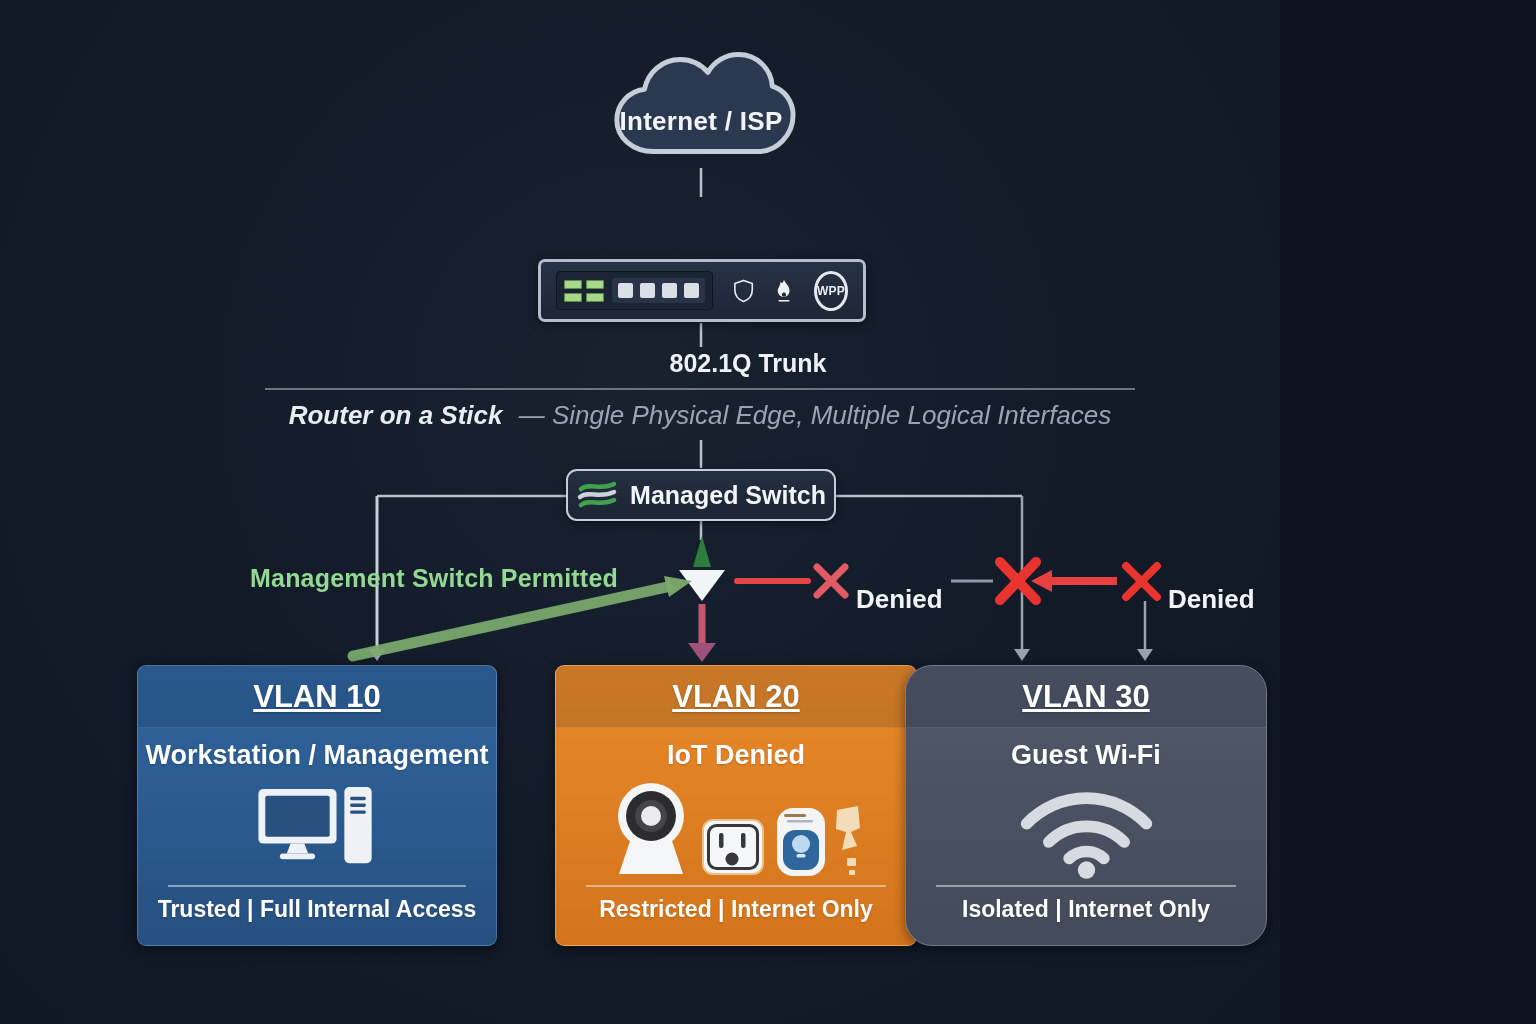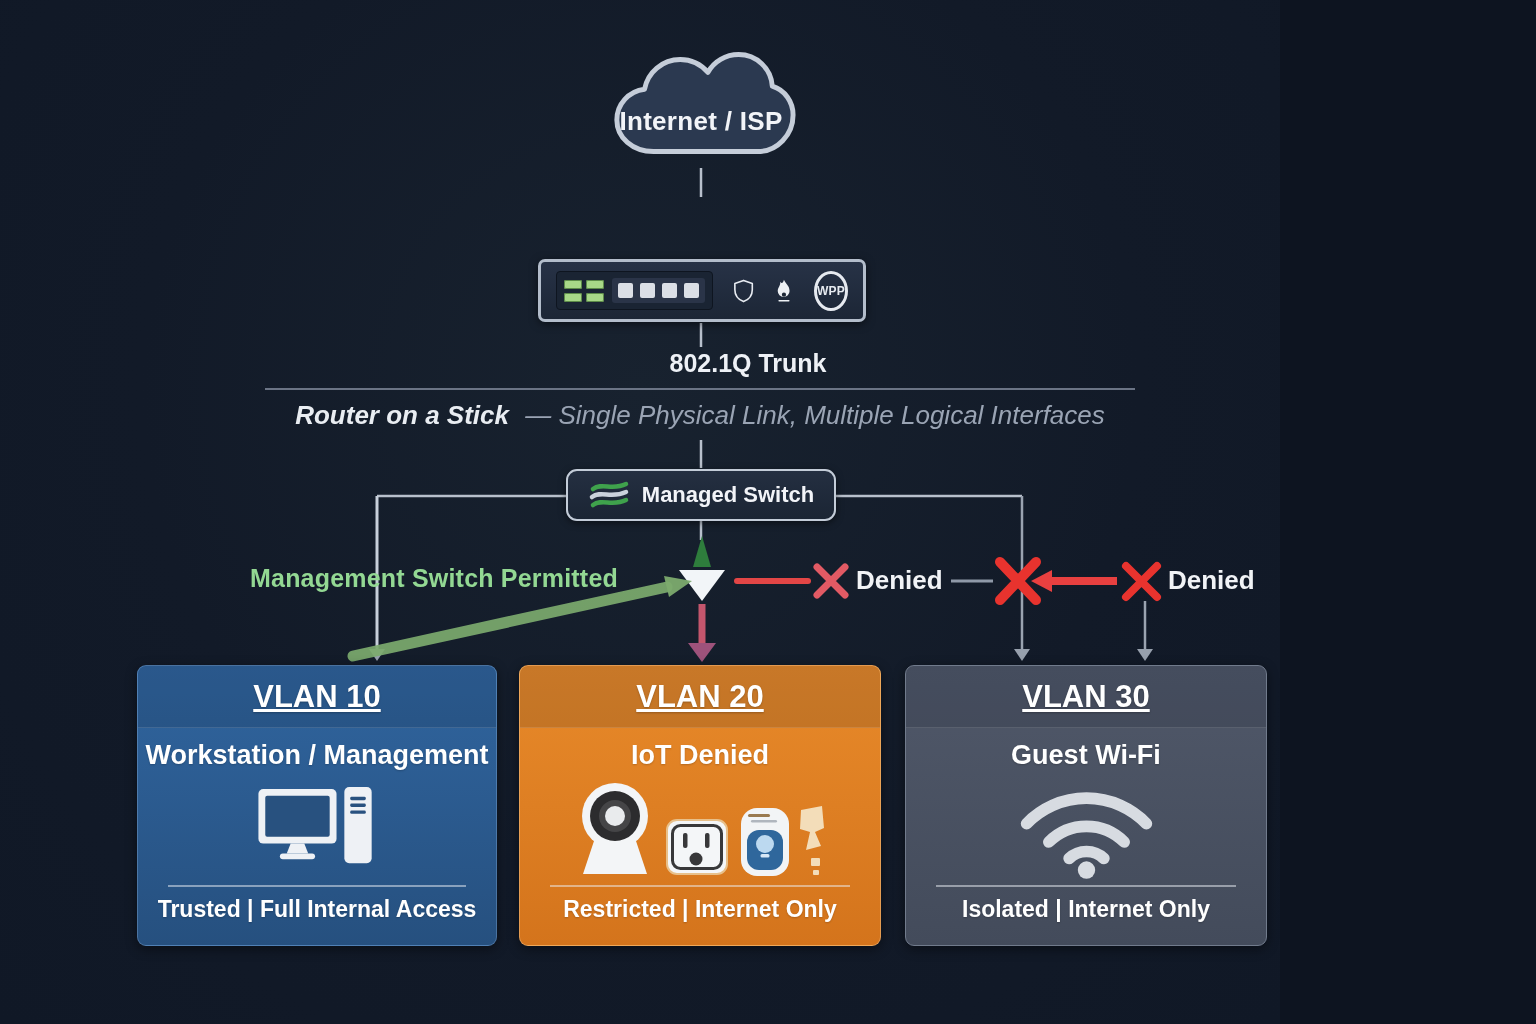--- a/index.html
+++ b/index.html
@@ -42,25 +42,25 @@
     font-size:25px;font-weight:bold;color:#eef1f6;z-index:2;margin-left:48px;}
   .caption{position:absolute;left:0;top:400px;width:1400px;text-align:center;
     font-size:26px;font-style:italic;z-index:2;}
   .cap-bold{font-weight:bold;color:#e9edf2;}
   .cap-rest{margin-left:9px;color:#9aa4b4;font-weight:500;}
   
   .switch-box{position:absolute;left:566px;top:469px;width:270px;height:52px;box-sizing:border-box;
     border:2.5px solid #c3ccd8;border-radius:11px;background:linear-gradient(180deg,#242f41,#1b2534);
     display:flex;align-items:center;justify-content:center;gap:12px;z-index:3;
     box-shadow:0 2px 7px rgba(0,0,0,.5);}
-  .switch-label{font-size:22px;font-weight:bold;color:#f2f4f8;}
+  .switch-label{font-size:25px;font-weight:bold;color:#f2f4f8;}
   
   .permitted{position:absolute;left:250px;top:564px;font-size:25px;font-weight:bold;
     color:#93d893;z-index:3;letter-spacing:.2px;}
-  .denied{position:absolute;top:565px;font-size:26px;font-weight:bold;color:#f1f3f6;z-index:3;}
+  .denied{position:absolute;top:584px;font-size:26px;font-weight:bold;color:#f1f3f6;z-index:3;}
   .denied1{left:856px;}
   .denied2{left:1168px;}
   
   .vlan-card{position:absolute;top:665px;height:281px;box-sizing:border-box;border-radius:9px;
     overflow:hidden;z-index:2;box-shadow:0 3px 12px rgba(0,0,0,.45);}
   .vlan-1{left:137px;width:360px;border:1px solid rgba(160,195,235,.30);}
   .vlan-2{left:519px;width:362px;border:1px solid rgba(255,225,180,.35);}
   .vlan-3{left:905px;width:362px;border:1.5px solid #717b8c;}
   .vlan-header{height:61px;display:flex;align-items:center;justify-content:center;
     font-size:31px;font-weight:bold;color:#ffffff;background:rgba(8,16,30,0.14);
@@ -147,21 +147,21 @@
       <rect x="7" y="33.5" width="18" height="2.4" rx="1.2" fill="#eef1f5"></rect>
     </svg>
     <div class="vpn-badge">
       <span>WPP</span>
     </div>
   </div>
 
   <div class="trunk-label">802.1Q Trunk</div>
   <div class="caption">
     <span class="cap-bold">Router on a Stick</span>
-    <span class="cap-rest">— Single Physical Link, Multiple Logical Interfaces</span>
+    <span class="cap-rest">— Single Physical Edge, Multiple Logical Interfaces</span>
   </div>
 
   <div class="switch-box">
     <svg width="42" height="30" viewBox="0 0 42 30">
       <path d="M5 9 C14 2 24 11 38 4" fill="none" stroke="#3fa24c" stroke-width="4.5" stroke-linecap="round"></path>
       <path d="M4 17 C13 10 23 19 38 12" fill="none" stroke="#cad2dc" stroke-width="4.5" stroke-linecap="round"></path>
       <path d="M5 25 C14 18 24 27 38 20" fill="none" stroke="#3fa24c" stroke-width="4.5" stroke-linecap="round"></path>
     </svg>
     <span class="switch-label">Managed Switch</span>
   </div>
@@ -184,21 +184,21 @@
         <rect x="88" y="0" width="28" height="78" rx="5" fill="#eef1f5"></rect>
         <rect x="94" y="10" width="16" height="3.5" rx="1.5" fill="#28517f"></rect>
         <rect x="94" y="17" width="16" height="3.5" rx="1.5" fill="#28517f"></rect>
         <rect x="94" y="24" width="16" height="3.5" rx="1.5" fill="#28517f"></rect>
       </svg>
     </div>
     <div class="vlan-divider"></div>
     <div class="vlan-status">Trusted | Full Internal Access</div>
   </div>
 
-  <div class="vlan-card vlan-2" style="background: linear-gradient(rgb(232, 138, 42) 0%, rgb(212, 116, 28) 100%);">
+  <div class="vlan-card vlan-2" style="background: linear-gradient(rgb(232, 138, 42) 0%, rgb(212, 116, 28) 100%); margin-left: 36px;">
     <div class="vlan-header">
       <span>VLAN 20</span>
     </div>
     <div class="vlan-sub">IoT Denied</div>
     <div class="vlan-icon">
       <svg width="250" height="96" viewBox="0 0 250 96">
 
         <g>
           <polygon points="20,58 60,58 72,94 8,94" fill="#f3f5f7"></polygon>
           <circle cx="40" cy="36" r="33" fill="#f3f5f7"></circle>
@@ -228,21 +228,21 @@
           <polygon points="226,30 247,26 249,48 240,52 246,66 231,70 235,52 225,49" fill="#f3ddb9"></polygon>
           <rect x="236" y="78" width="9" height="8" rx="1" fill="#f3ddb9"></rect>
           <rect x="238" y="90" width="6" height="5" rx="1" fill="#f3ddb9"></rect>
         </g>
       </svg>
     </div>
     <div class="vlan-divider"></div>
     <div class="vlan-status">Restricted | Internet Only</div>
   </div>
 
-  <div class="vlan-card vlan-3" style="background: linear-gradient(rgb(80, 88, 105) 0%, rgb(67, 75, 91) 100%);">
+  <div class="vlan-card vlan-3" style="background: linear-gradient(rgb(80, 88, 105) 0%, rgb(67, 75, 91) 100%); border-radius: 27px;">
     <div class="vlan-header">
       <span>VLAN 30</span>
     </div>
     <div class="vlan-sub">Guest Wi-Fi</div>
     <div class="vlan-icon">
       <svg width="145" height="101" viewBox="0 0 150 104">
         <path d="M13 47 A 86 86 0 0 1 137 47" fill="none" stroke="#d7dbe1" stroke-width="12" stroke-linecap="round"></path>
         <path d="M36 66 A 55 55 0 0 1 114 66" fill="none" stroke="#d7dbe1" stroke-width="12" stroke-linecap="round"></path>
         <path d="M57 83 A 26 26 0 0 1 93 83" fill="none" stroke="#d7dbe1" stroke-width="12" stroke-linecap="round"></path>
         <circle cx="75" cy="95" r="9" fill="#d7dbe1"></circle>

